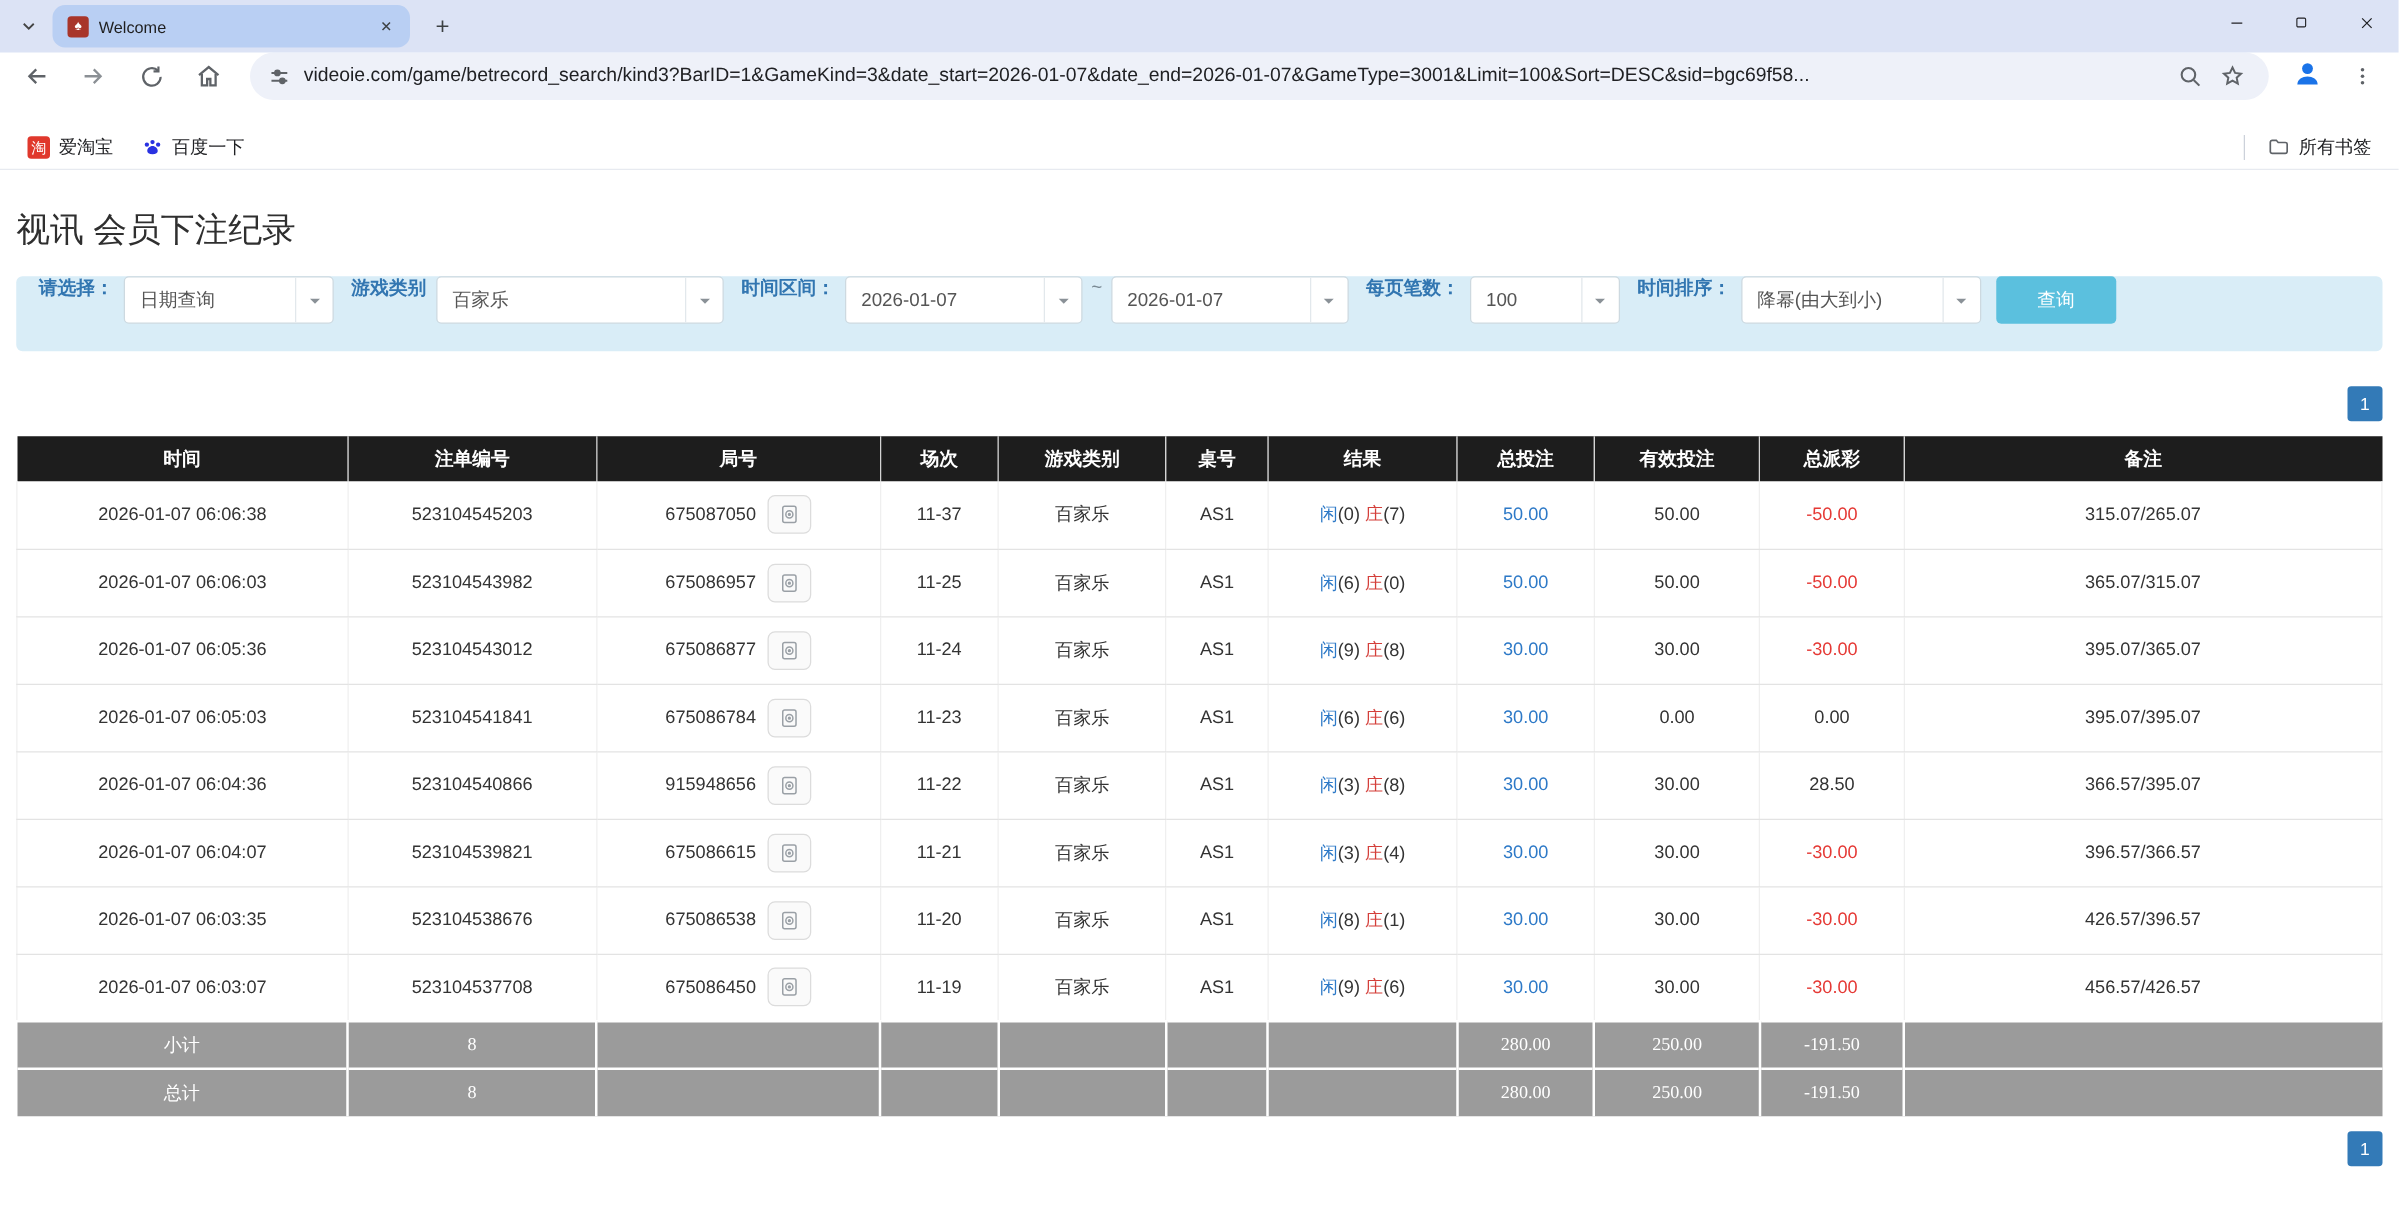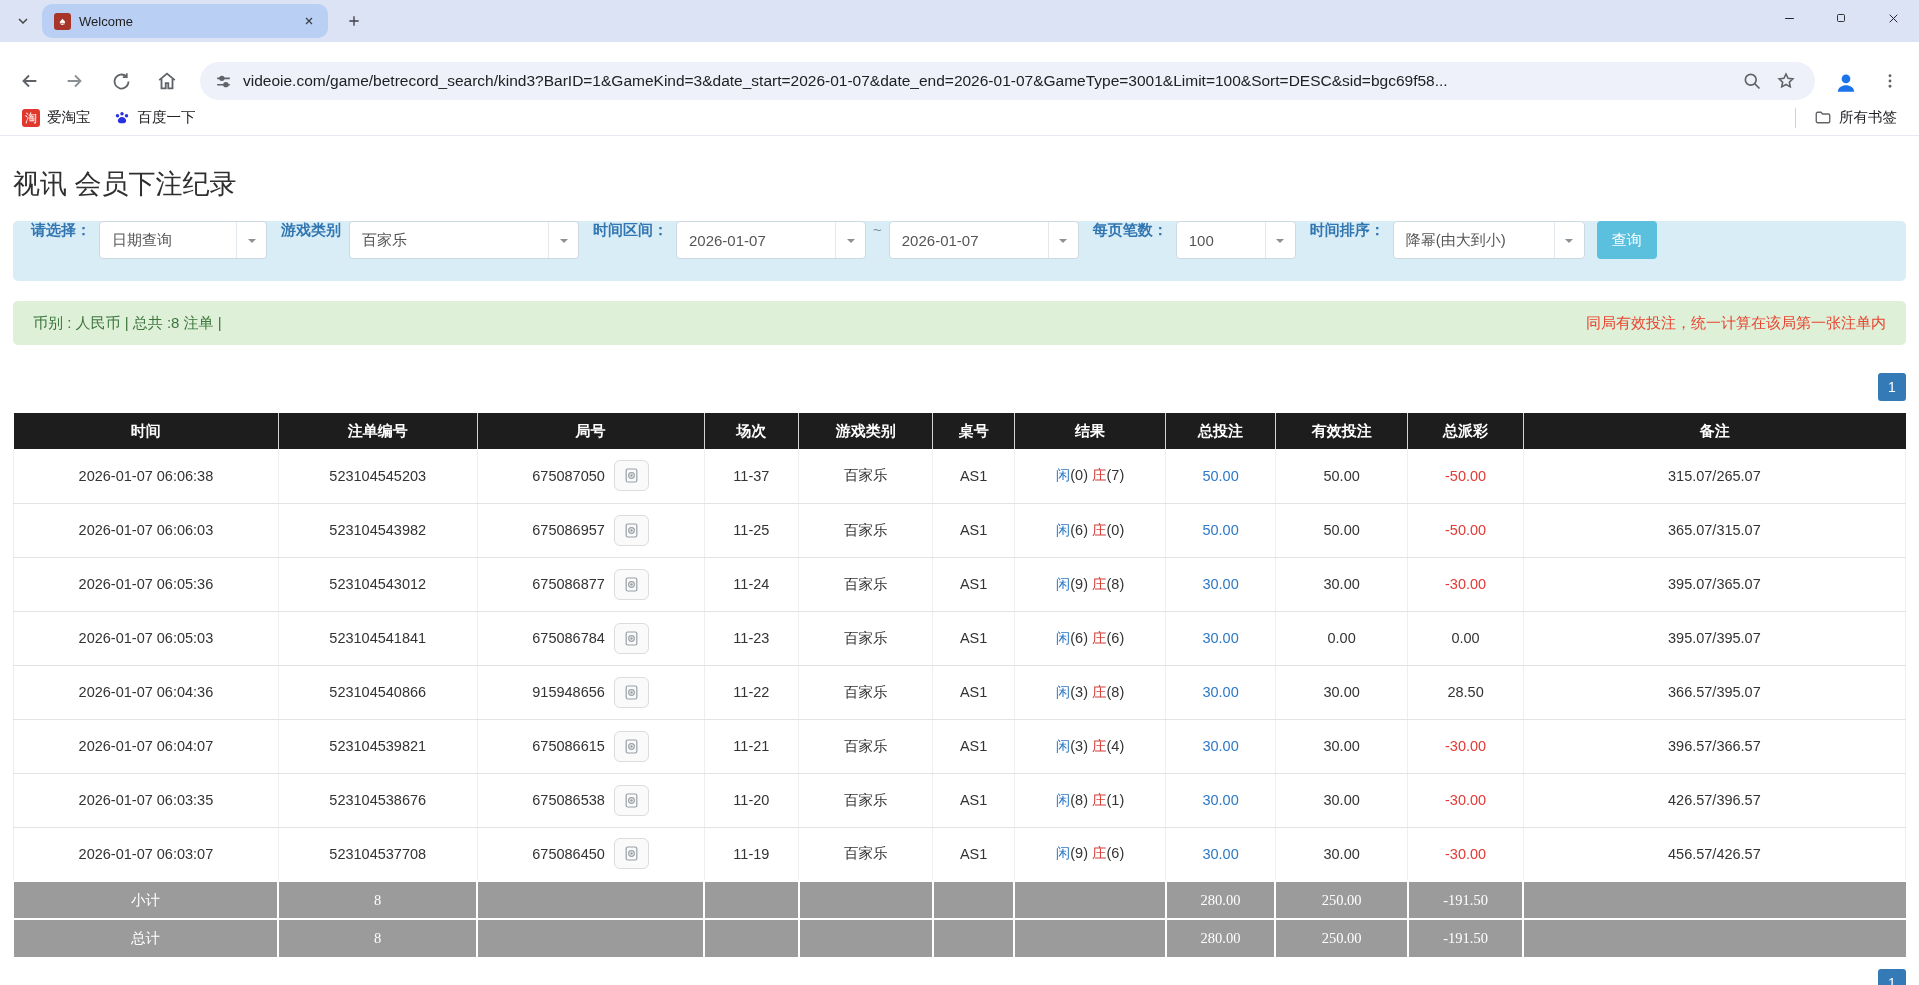--- a/index.html
+++ b/index.html
@@ -14,21 +14,21 @@
   .tab-inactive { height:34px; width:286px; background:#b9cff3; border-radius:10px; margin:0 4px 4px 0; }
   .tab-active { height:36px; width:288px; background:#fff; border-radius:12px 12px 0 0; margin-left:12px; }
   .tab .title { flex:1; white-space:nowrap; overflow:hidden; text-overflow:ellipsis; }
   .tab-close { width:18px; height:18px; border-radius:50%; display:flex; align-items:center; justify-content:center; color:#3c4043; }
   .favicon { width:17px; height:17px; flex:none; display:flex; align-items:center; justify-content:center; }
   .fav-red { background:#a8352a; border-radius:3px; color:#fff; font-size:11px; line-height:1; }
   .newtab { width:28px; height:28px; margin:0 0 7px 8px; display:flex; align-items:center; justify-content:center; color:#3c4043; border-radius:50%; }
   .wincontrols { margin-left:auto; display:flex; align-self:flex-start; }
   .winbtn { width:52px; height:36px; display:flex; align-items:center; justify-content:center; color:#202124; }
 
-  .toolbar { height:58px; background:#fff; display:flex; align-items:flex-end; padding:0 10px; gap:8px; }
+  .toolbar { height:58px; background:#fff; display:flex; align-items:flex-start; padding:0 10px; gap:8px; }
   .navbtn { width:38px; height:38px; border-radius:50%; display:flex; align-items:center; justify-content:center; flex:none; }
   .omnibox { flex:1; height:38px; background:#eef1f9; border-radius:19px; display:flex; align-items:center;
     padding:0 12px 0 14px; margin:0 6px; min-width:0; }
   .omni-url { flex:1; font-size:15.5px; color:#202124; white-space:nowrap; overflow:hidden; margin-left:10px; }
   .omni-ic { flex:none; width:34px; height:34px; display:flex; align-items:center; justify-content:center; }
   .avatar { width:34px; height:34px; border-radius:50%; display:flex; align-items:center; justify-content:center; flex:none; }
 
   .bookmarks { height:36px; background:#fff; display:flex; align-items:center; padding:0 14px; gap:6px;
     font-size:14.5px; color:#202124; border-bottom:1px solid #e7eaf0; }
   .bm-item { display:flex; align-items:center; gap:7px; padding:3px 8px; border-radius:8px; }
@@ -44,21 +44,21 @@
   .filter-panel { background:var(--filter-bg); border-radius:5px; height:60px; display:flex; align-items:flex-start;
     padding:0 18px; }
   .f-label { color:var(--filter-label); font-weight:bold; font-size:15px; margin:0 8px 0 14px; white-space:nowrap; }
   .f-label:first-child { margin-left:0; }
   .combo { display:flex; height:38px; background:#fff; border:1px solid #cdd9e0; border-radius:4px; overflow:hidden; }
   .combo .val { display:flex; align-items:center; padding:0 12px; font-size:15px; color:#555; }
   .combo .caret { width:30px; border-left:1px solid #e2e8ec; display:flex; align-items:center; justify-content:center; }
   .caret i { width:0; height:0; border:4.5px solid transparent; border-top-color:#8a9197; margin-top:5px; }
   .tilde { color:#7a8a94; margin:0 7px; font-size:15px; }
   .btn-query { background:var(--query-btn); color:#fff; border:none; border-radius:4px; height:38px;
-    padding:0 15px; font-size:15px; margin-left:12px; font-family:inherit; }
+    padding:0 33px; font-size:15px; margin-left:12px; font-family:inherit; }
 
   .info-bar { background:var(--success-bg); border-radius:5px; height:44px; margin-top:20px;
     display:flex; align-items:center; justify-content:space-between; padding:0 20px; font-size:15px; }
   .info-left { color:var(--success-text); }
   .info-right { color:var(--alert-red); }
 
   .pagination-row { display:flex; justify-content:flex-end; margin:28px 0 12px; }
   .pagination-row.bottom { margin:12px 0 0; }
   .page-btn { min-width:28px; height:28px; background:var(--accent-blue); color:#fff; border-radius:3px;
     display:flex; align-items:center; justify-content:center; font-size:14px; }
@@ -262,24 +262,20 @@
     <span class="combo" style="width:192px">
       <span class="val" style="flex:1">降幂(由大到小)</span>
       <span class="caret">
           <i></i>
         </span>
     </span>
 
     <button class="btn-query">查询</button>
   </div>
 
-  <div class="info-bar">
-    <span class="info-left">币别 : 人民币 | 总共 :8 注单 |</span>
-    <span class="info-right">同局有效投注，统一计算在该局第一张注单内</span>
-  </div>
 
   <div class="pagination-row">
     <span class="page-btn">1</span>
   </div>
 
   <table class="records">
     <colgroup>
       <col style="width:14%">
         <col style="width:10.5%">
         <col style="width:12%">

